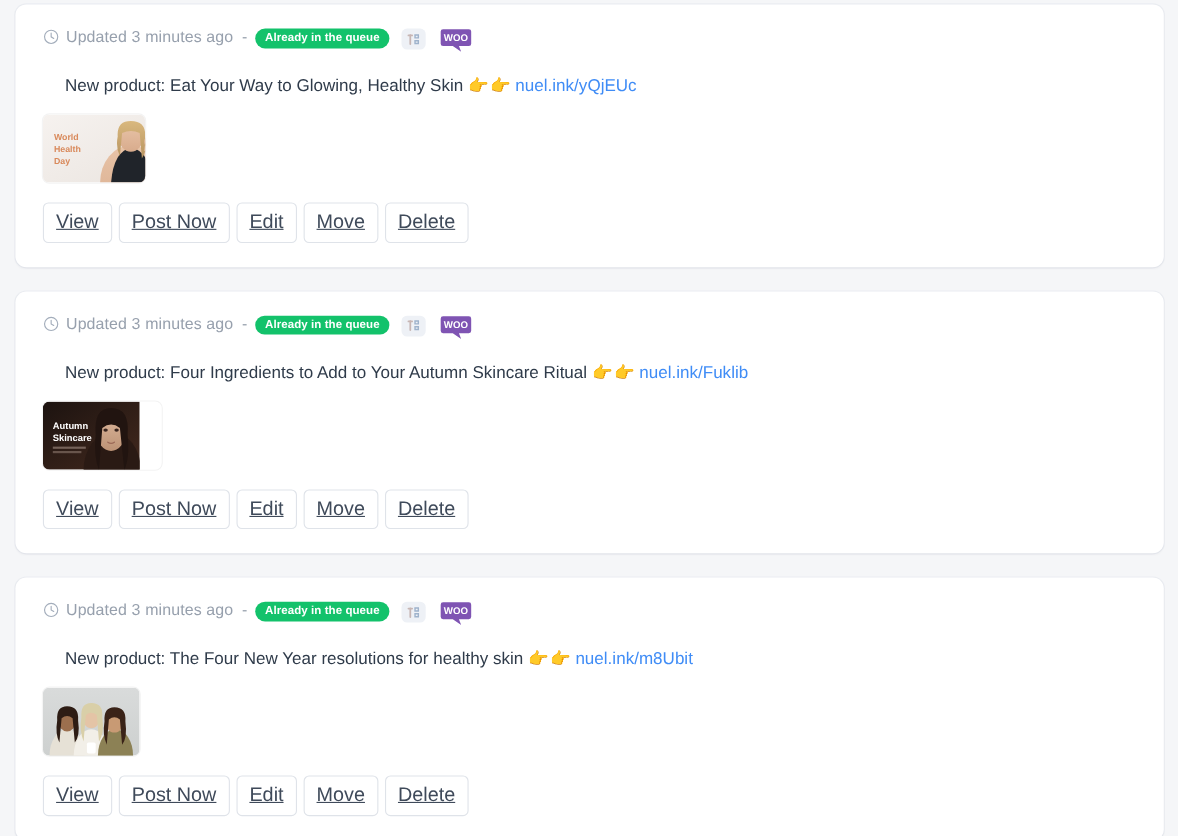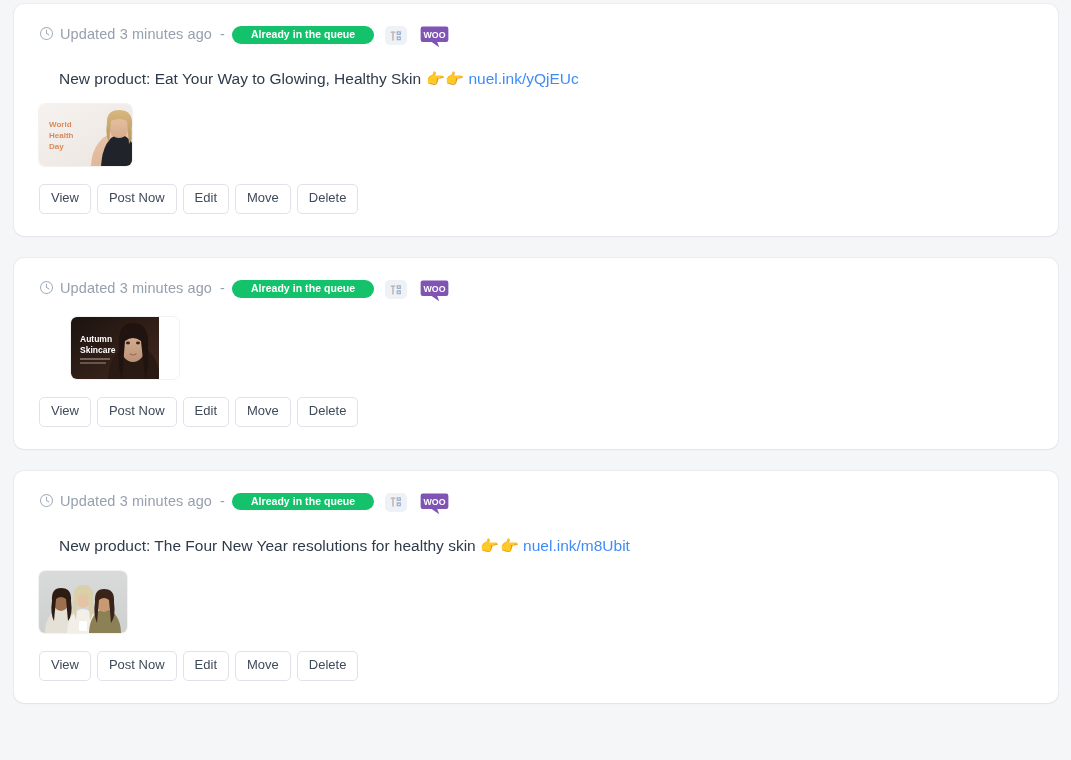--- a/index.html
+++ b/index.html
@@ -58,21 +58,21 @@
     margin: 0 1px 0 2px;
   }
   .queue-badge {
     display: inline-flex;
     align-items: center;
     background: #13c26b;
     color: #ffffff;
     font-size: 10.5px;
     font-weight: bold;
     border-radius: 9px;
-    padding: 3px 19px 4px;
+    padding: 3px 9px 4px;
     line-height: 1;
     letter-spacing: 0.05px;
     white-space: nowrap;
   }
   .variant-chip {
     width: 22px;
     height: 19px;
     border-radius: 5px;
     background: #eef1f6;
     display: inline-flex;
@@ -123,29 +123,30 @@
   .thumb svg { display: block; }
 
   
   .actions {
     display: flex;
     gap: 6px;
     margin-top: 18px;
   }
   .action-btn {
     font-family: "Liberation Sans", sans-serif;
-    font-size: 13px;
+    font-size: 18px;
     color: #3f4a5a;
     background: #ffffff;
     border: 1px solid #dfe3e9;
     border-radius: 5px;
     padding: 5px 11px 6px;
     line-height: 1.3;
     cursor: pointer;
     white-space: nowrap;
+    text-decoration: underline;
   }
 </style>
 </head>
 <body>
 
 <div class="queue-list">
 
   <div class="post-card">
     <div class="meta-row">
       <svg class="clock-icon" viewBox="0 0 16 16" aria-hidden="true">
@@ -227,22 +228,25 @@
           <path d="M7.3 1.8 h3 v2.6 h-3 z" fill="none" stroke="#9fb3cc" stroke-width="1.3"></path>
           <path d="M7.3 7.0 h3 v2.6 h-3 z" fill="none" stroke="#9fb3cc" stroke-width="1.3"></path>
         </svg>
       </span>
       <svg class="woo-logo" viewBox="0 0 34 26" aria-hidden="true">
         <path d="M3.2 0.6 H30.8 A2.6 2.6 0 0 1 33.4 3.2 V16.2 A2.6 2.6 0 0 1 30.8 18.8 H20.2 L22.6 25 L13.6 18.8 H3.2 A2.6 2.6 0 0 1 0.6 16.2 V3.2 A2.6 2.6 0 0 1 3.2 0.6 Z" fill="#7f54b3"></path>
         <text x="17" y="13.6" font-family="Liberation Sans, sans-serif" font-size="10.4" font-weight="bold" fill="#ffffff" text-anchor="middle">WOO</text>
       </svg>
     </div>
 
-
-    <div class="thumb" style="width:108px;height:62px;margin-left:32px;">
+    <div class="post-text-row">
+      <span class="post-title">New product: Four Ingredients to Add to Your Autumn Skincare Ritual</span><span class="emoji-hands">👉👉</span><a class="post-link" href="#">nuel.ink/Fuklib</a>
+    </div>
+
+    <div class="thumb" style="width:108px;height:62px;">
       <svg width="88" height="62" viewBox="0 0 88 62" aria-hidden="true">
         <defs>
           <linearGradient id="as-bg" x1="0" y1="0" x2="1" y2="1">
             <stop offset="0%" stop-color="#1c1310"></stop>
             <stop offset="100%" stop-color="#43291e"></stop>
           </linearGradient>
           <linearGradient id="as-skin" x1="0" y1="0" x2="0" y2="1">
             <stop offset="0%" stop-color="#dcb79c"></stop>
             <stop offset="100%" stop-color="#bc9275"></stop>
           </linearGradient>

